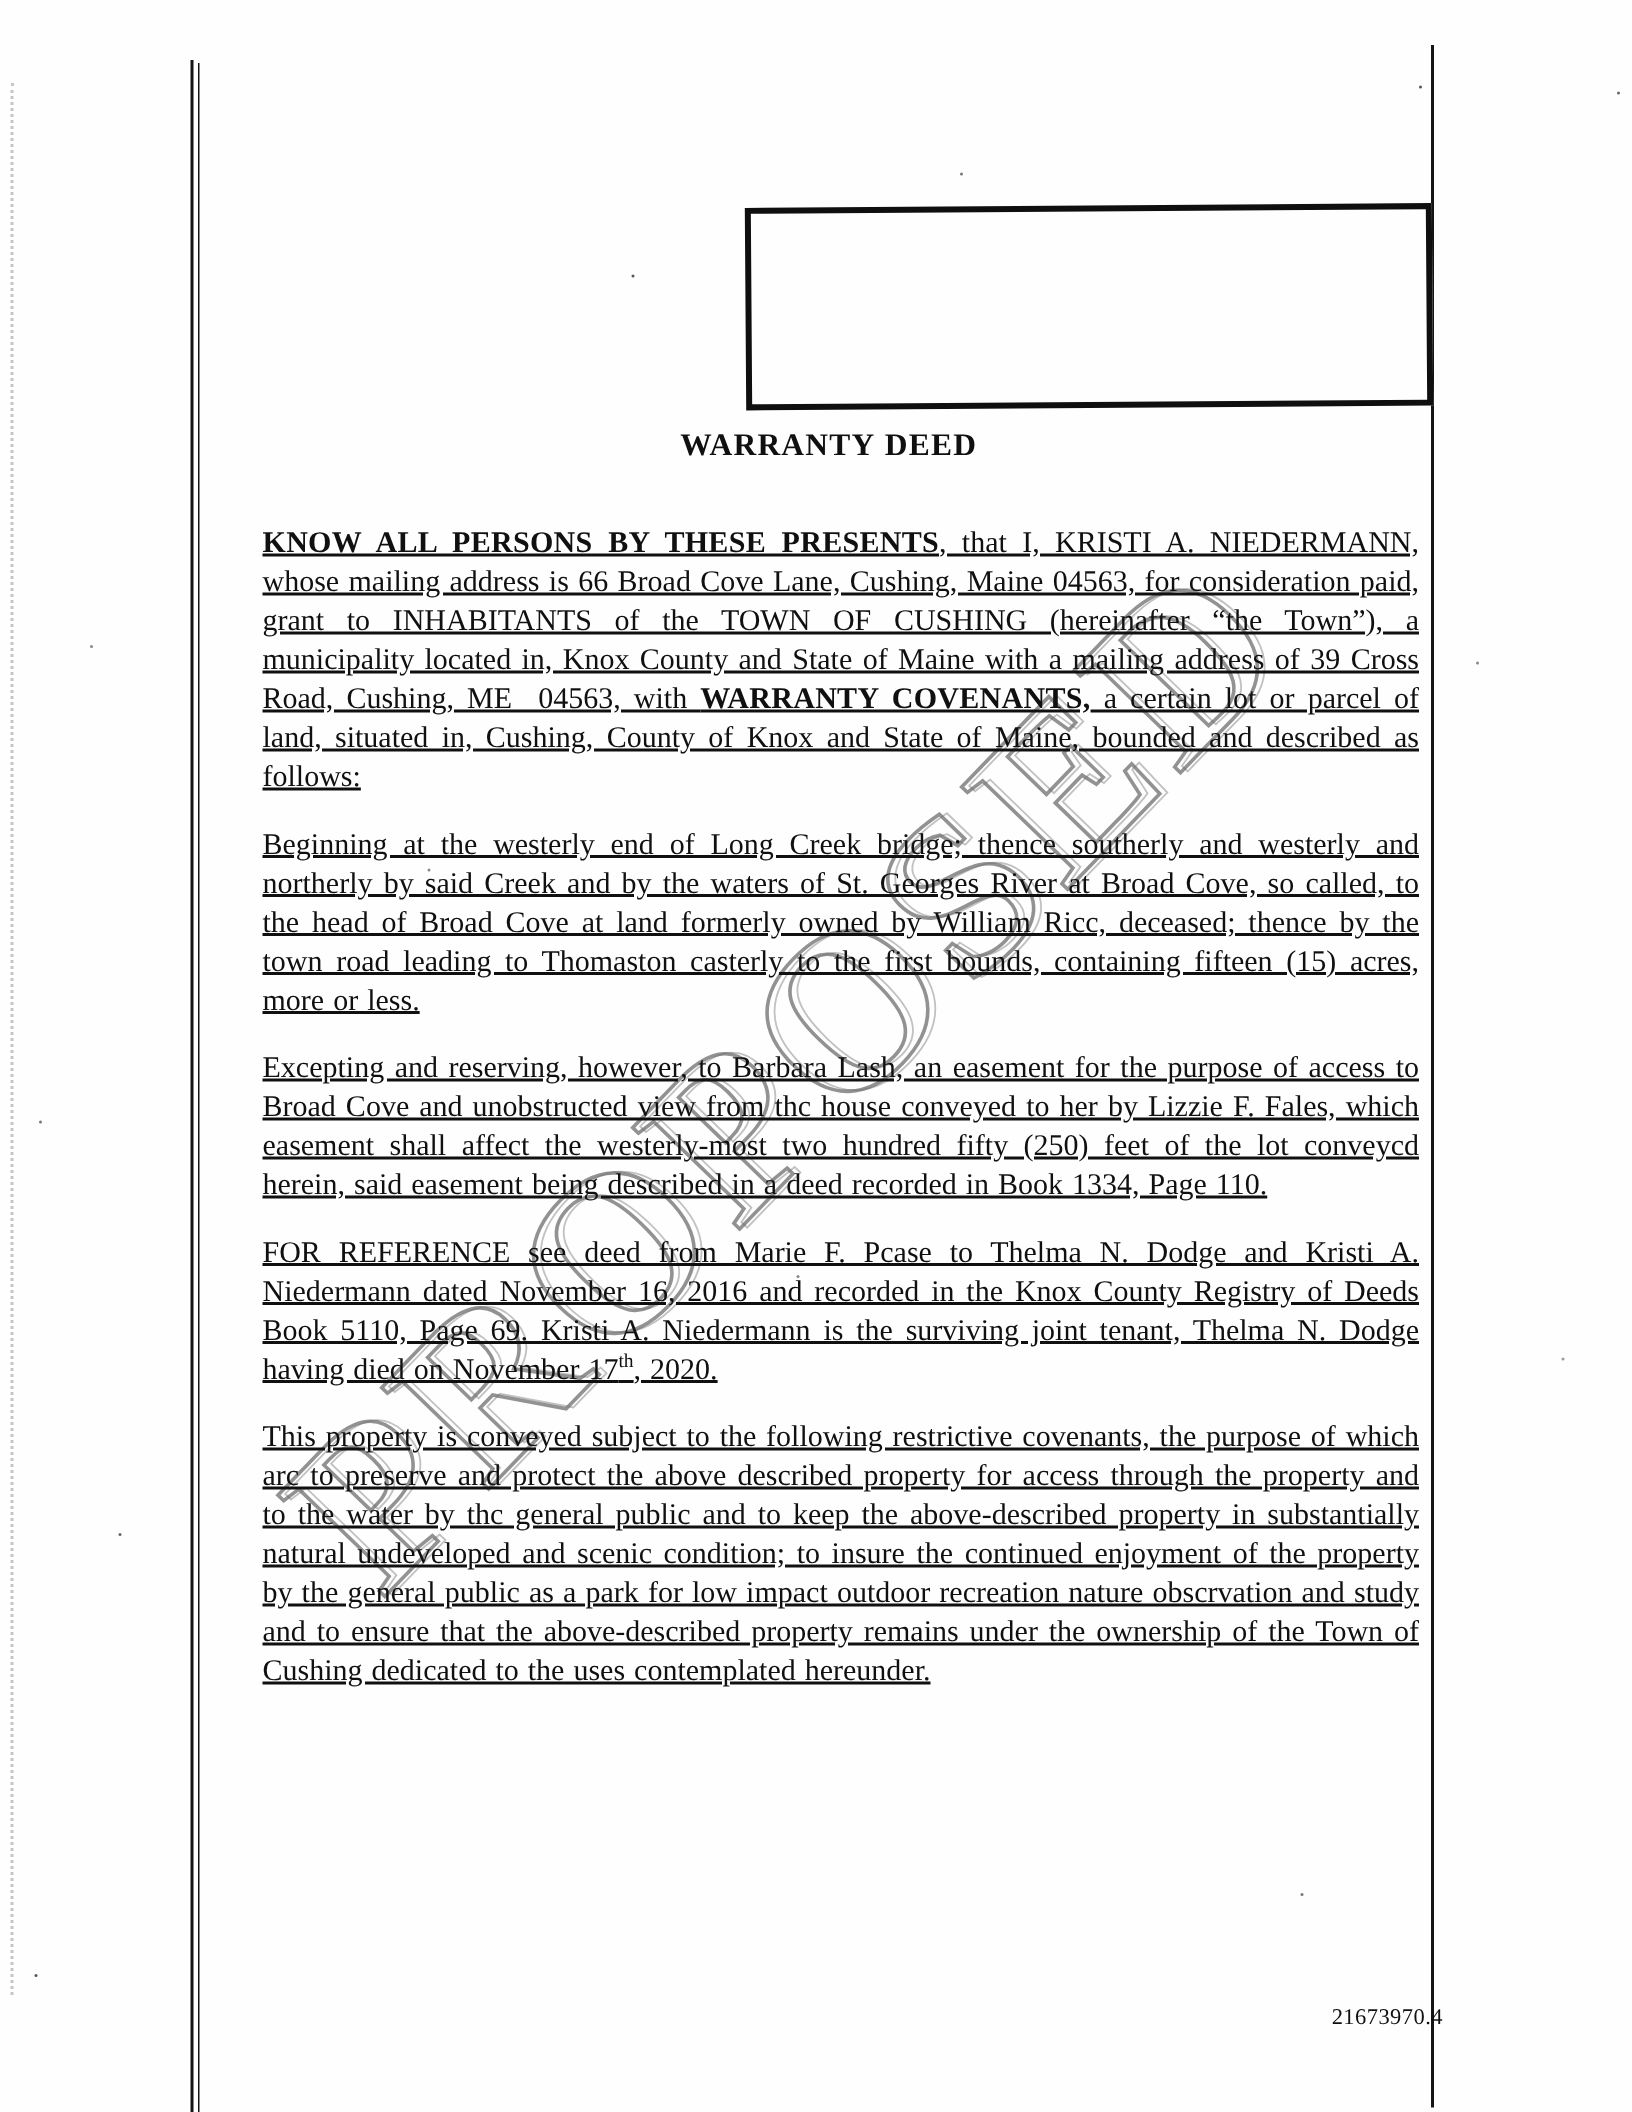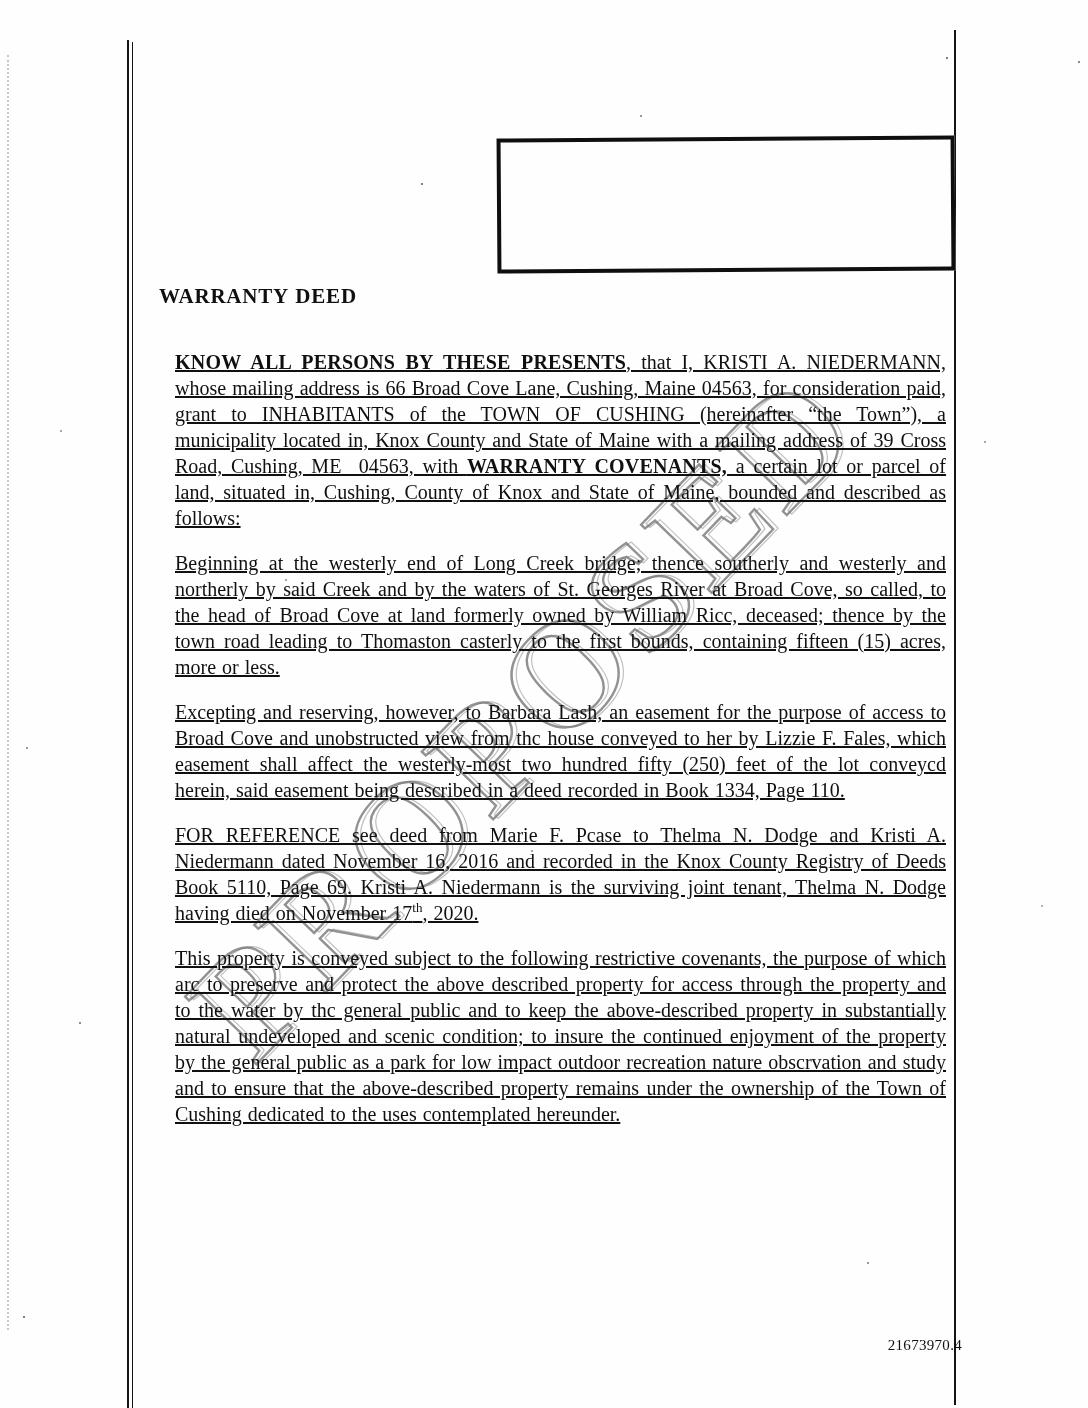--- a/index.html
+++ b/index.html
@@ -57,20 +57,21 @@
   .content {
     position: absolute;
     left: 159px;
     top: 283px;
     width: 787px;
     font-size: 20px;
     line-height: 26px;
     word-spacing: 1px;
   }
   .doc-title {
+    text-align: center;
     font-weight: bold;
     font-size: 21px;
     letter-spacing: 0.8px;
     margin: 0 0 40px 0;
   }
   .content p {
     margin: 0 0 19px 16px;
     text-align: justify;
     text-decoration: underline;
   }

